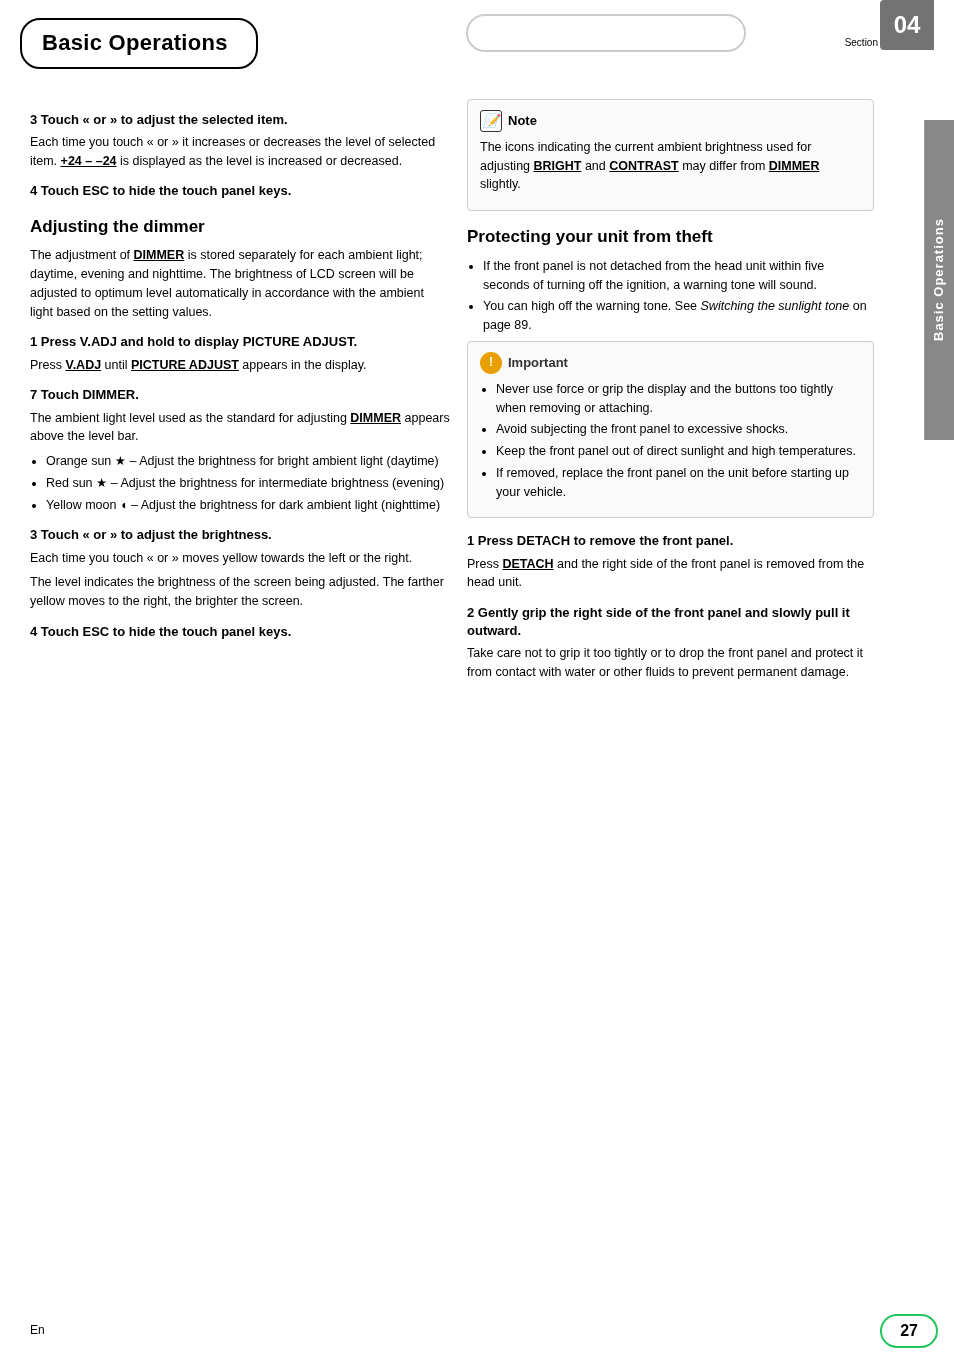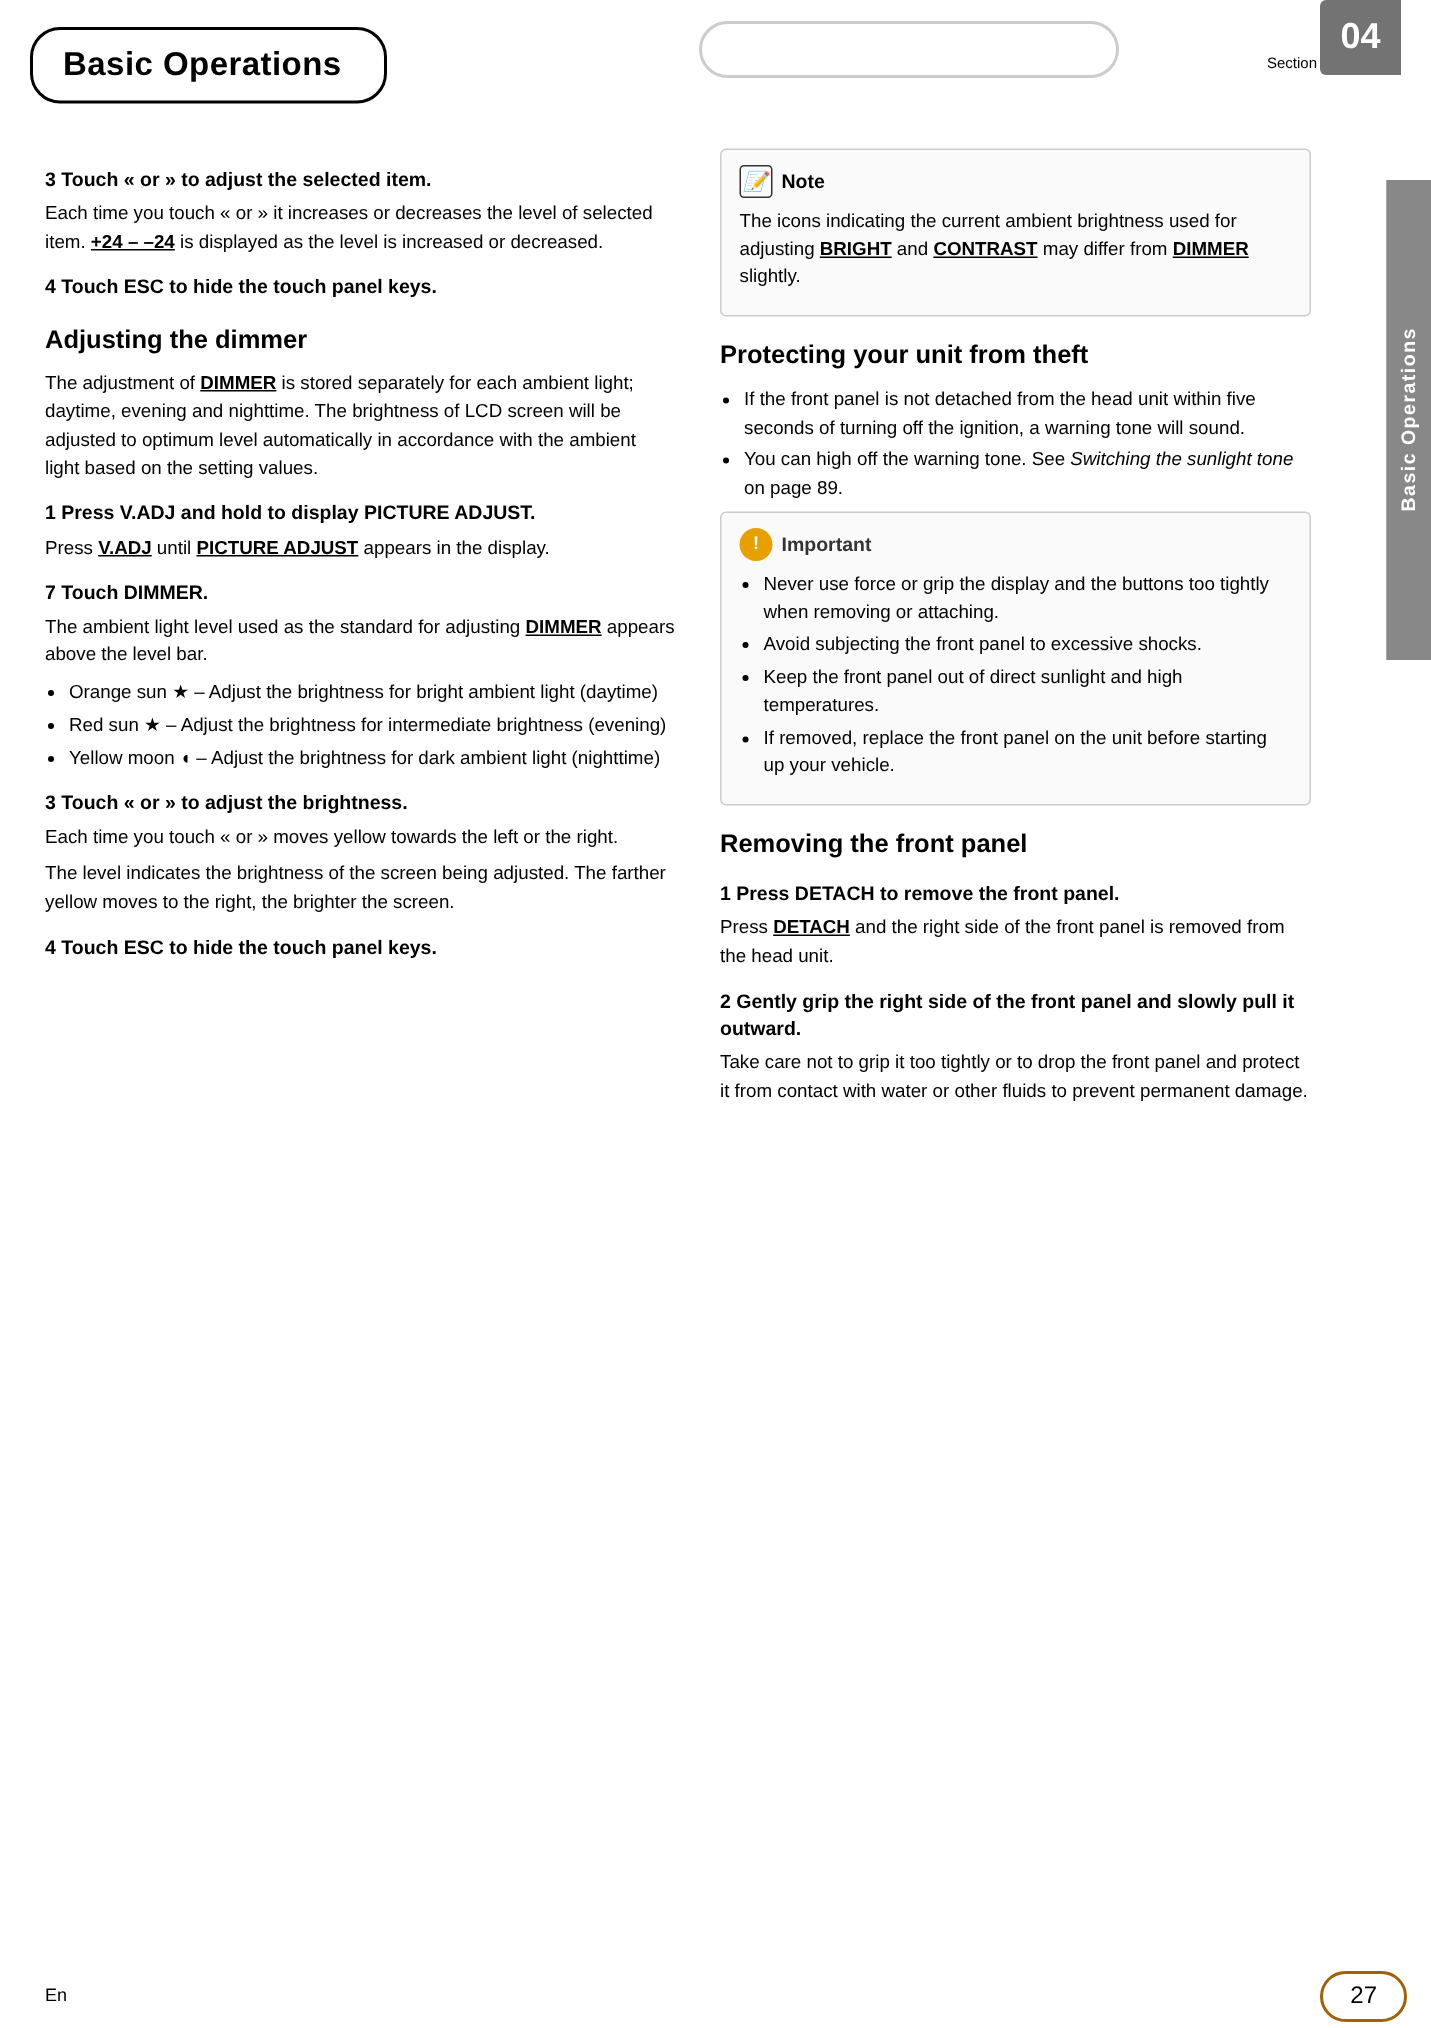--- a/index.html
+++ b/index.html
@@ -51,21 +51,21 @@
       height: 320px;
       display: flex;
       align-items: center;
       justify-content: center;
     }
 
     
     .content {
       display: flex;
       padding: 20px 80px 20px 30px;
-      gap: 30px;
+      gap: 17px;
     }
 
     .left-col {
       width: 420px;
       flex-shrink: 0;
     }
 
     .right-col {
       flex: 1;
     }
@@ -179,25 +179,25 @@
       justify-content: space-between;
       padding: 0 16px 0 30px;
       align-items: center;
     }
 
     .footer-lang {
       font-size: 12px;
     }
 
     .footer-page {
-      border: 2px solid #a16207;
+      border: 2px solid #22c55e;
       border-radius: 20px;
       padding: 4px 18px;
       font-size: 16px;
-      font-weight: normal;
+      font-weight: bold;
     }
 
     .header-right-area {
       flex: 1;
       display: flex;
       align-items: center;
       justify-content: center;
       position: relative;
     }
 
@@ -358,21 +358,20 @@
           <span>Important</span>
         </div>
         <ul>
           <li>Never use force or grip the display and the buttons too tightly when removing or attaching.</li>
           <li>Avoid subjecting the front panel to excessive shocks.</li>
           <li>Keep the front panel out of direct sunlight and high temperatures.</li>
           <li>If removed, replace the front panel on the unit before starting up your vehicle.</li>
         </ul>
       </div>
 
-      <div class="section-heading">Removing the front panel</div>
 
       <div class="step-heading">
         <span>1    Press DETACH to remove the front panel.</span>
       </div>
       <p>
         <span>Press </span><span class="bold">DETACH</span><span> and the right side of the front panel is removed from the head unit.</span>
       </p>
 
       <div class="step-heading">
         <span>2    Gently grip the right side of the front panel and slowly pull it outward.</span>

